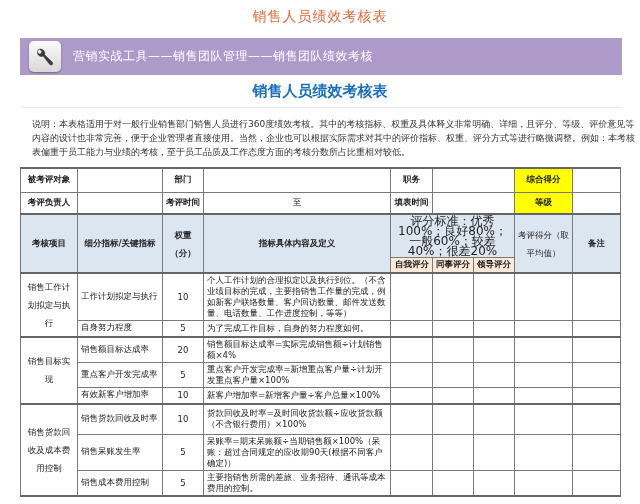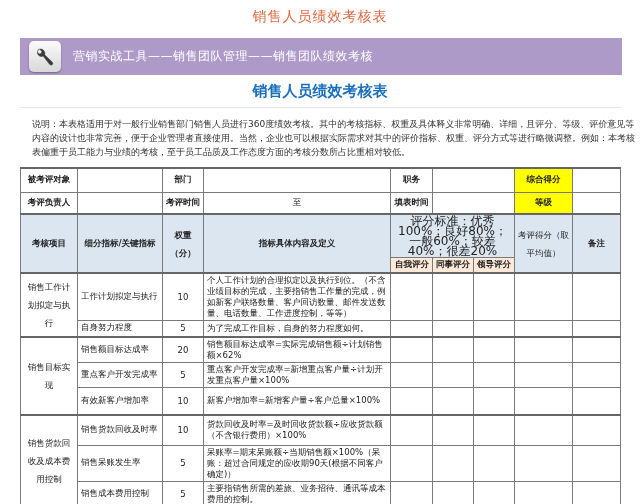--- a/index.html
+++ b/index.html
@@ -139,38 +139,38 @@
     <td></td>
     <td></td>
     <td></td>
     <td></td>
   </tr>
 
   <tr class="thick-top" style="height:24px">
     <td rowspan="3" class="c lt">销售目标实现</td>
     <td>销售额目标达成率</td>
     <td class="c">20</td>
-    <td class="desc-cell">销售额目标达成率=实际完成销售额÷计划销售额×62%</td>
+    <td class="desc-cell">销售额目标达成率=实际完成销售额÷计划销售额×4%</td>
     <td></td>
     <td></td>
     <td></td>
     <td></td>
     <td></td>
   </tr>
   <tr style="height:24px">
     <td>重点客户开发完成率</td>
     <td class="c">5</td>
     <td class="desc-cell">重点客户开发完成率=新增重点客户量÷计划开发重点客户量×100%</td>
     <td></td>
     <td></td>
     <td></td>
     <td></td>
     <td></td>
   </tr>
-  <tr style="height:28px">
+  <tr style="height:17px">
     <td>有效新客户增加率</td>
     <td class="c">10</td>
     <td class="desc-cell">新客户增加率=新增客户量÷客户总量×100%</td>
     <td></td>
     <td></td>
     <td></td>
     <td></td>
     <td></td>
   </tr>
 

